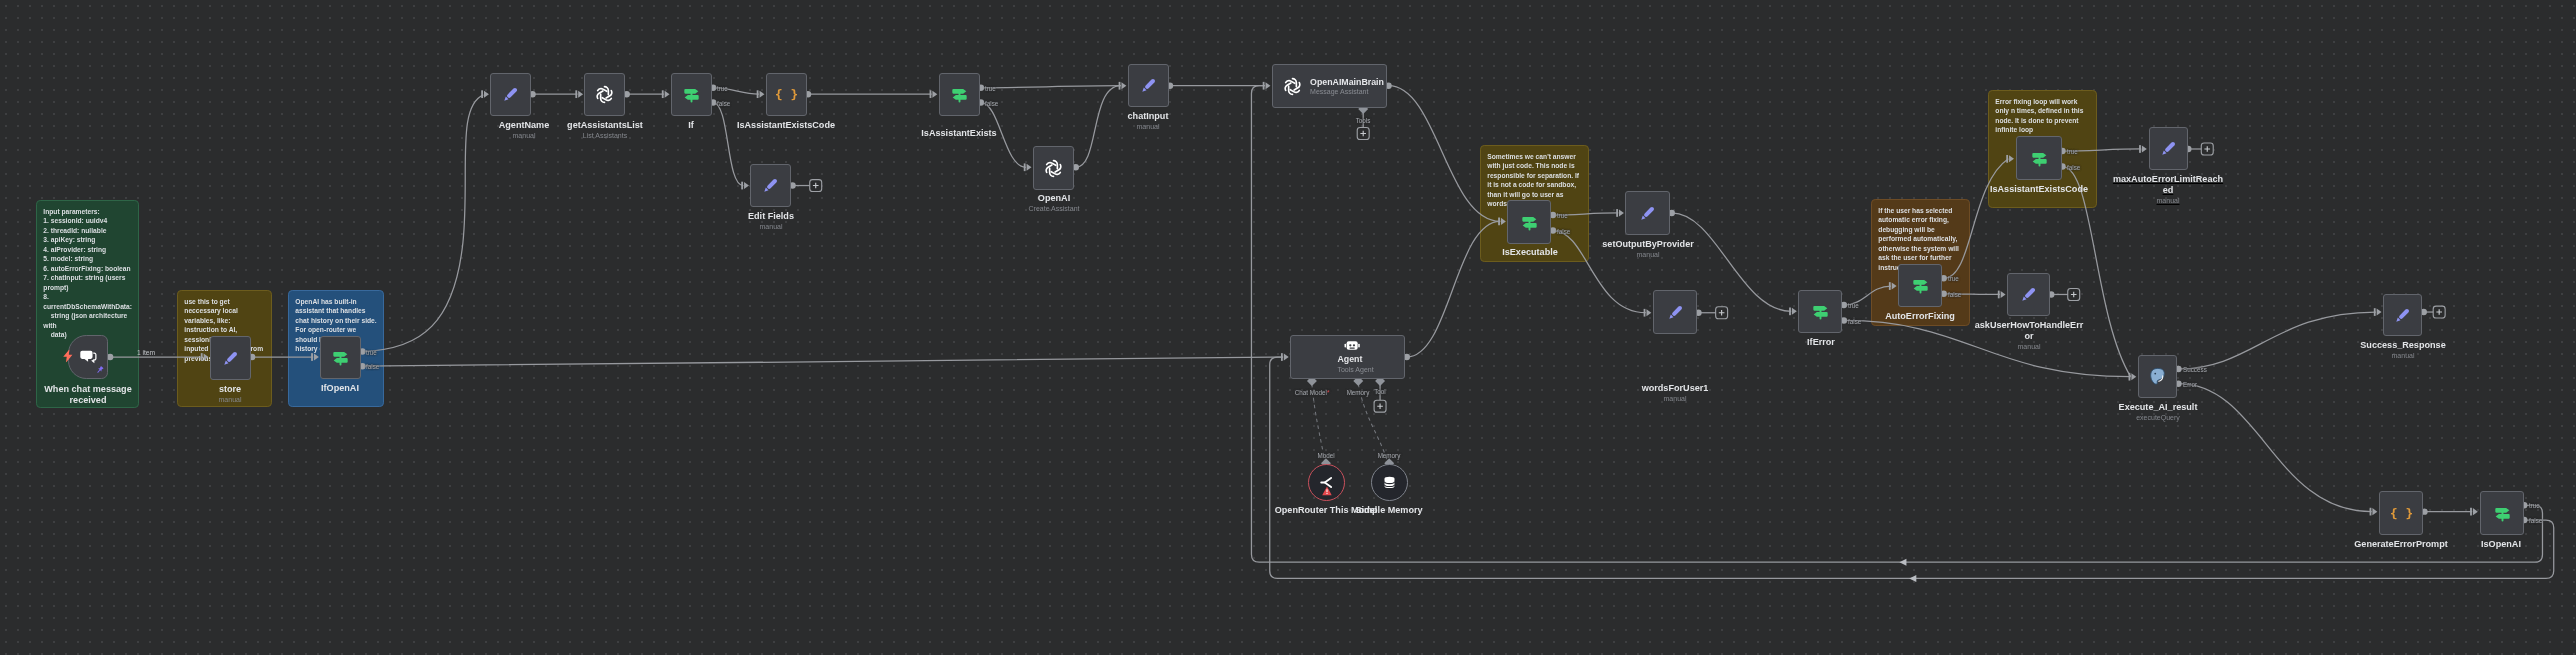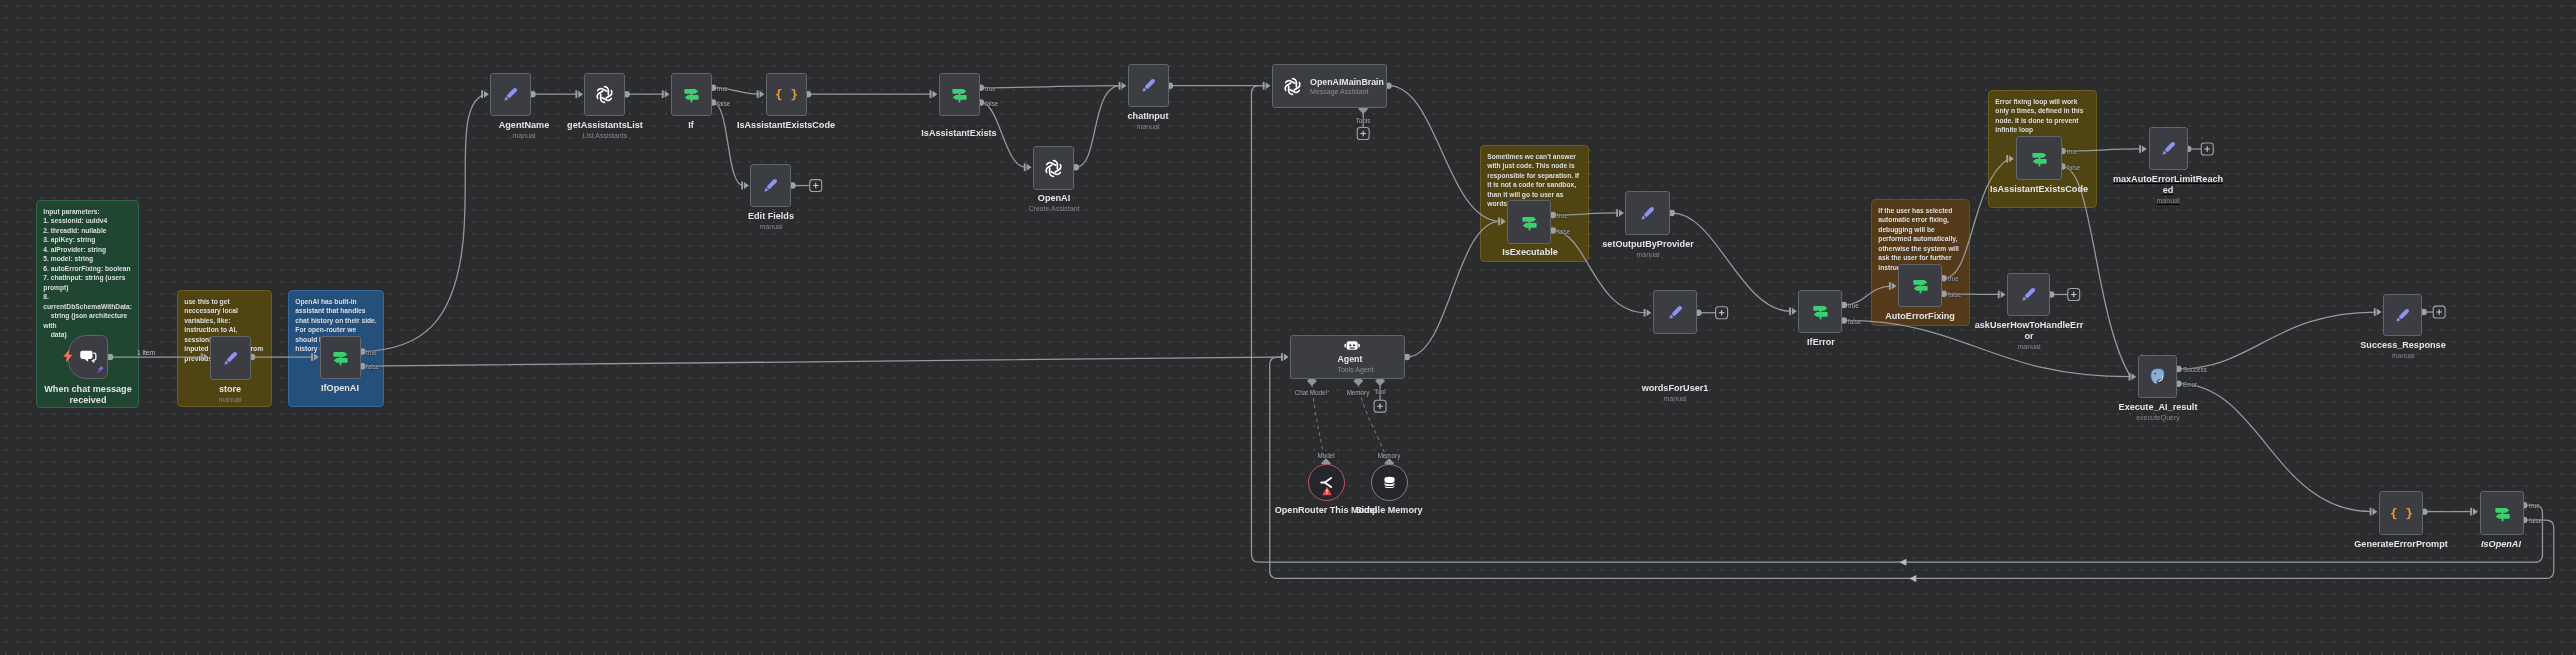--- a/index.html
+++ b/index.html
@@ -633,21 +633,21 @@
     </div>
     <div class="node" style="left: 2480px; top: 491px; width: 44px; height: 44px;">
       <span class="icon">
         <svg width="21" height="21" viewBox="0 0 24 24" fill="#3ecf72">
           <rect x="10.9" y="9" width="2.2" height="12" rx="1"></rect>
           <path d="M5 5.6 h11.2 l3.6 2.7 -3.6 2.7 H5 a1.2 1.2 0 0 1 -1.2-1.2 v-3 A1.2 1.2 0 0 1 5 5.6Z"></path>
           <path d="M19 12.6 H7.8 L4.2 15.3 l3.6 2.7 H19 a1.2 1.2 0 0 0 1.2-1.2 v-3 a1.2 1.2 0 0 0 -1.2-1.2Z"></path>
         </svg>
       </span>
     </div>
-    <div class="node-label" style="left: 2501px; top: 539px; width: 111px; font-style: italic;">
+    <div class="node-label" style="left: 2501px; top: 539px; width: 111px;">
       <div class="t">IsOpenAI</div>
     </div>
     <span class="plabel" style="left: 366px; top: 352px;"><span>true</span></span>
     <span class="plabel" style="left: 366px; top: 366px;"><span>false</span></span>
     <span class="plabel" style="left: 717px; top: 88px;"><span>true</span></span>
     <span class="plabel" style="left: 717px; top: 103px;"><span>false</span></span>
     <span class="plabel" style="left: 985px; top: 88px;"><span>true</span></span>
     <span class="plabel" style="left: 985px; top: 103px;"><span>false</span></span>
     <span class="plabel" style="left: 1557px; top: 215px;"><span>true</span></span>
     <span class="plabel" style="left: 1557px; top: 231px;"><span>false</span></span>

